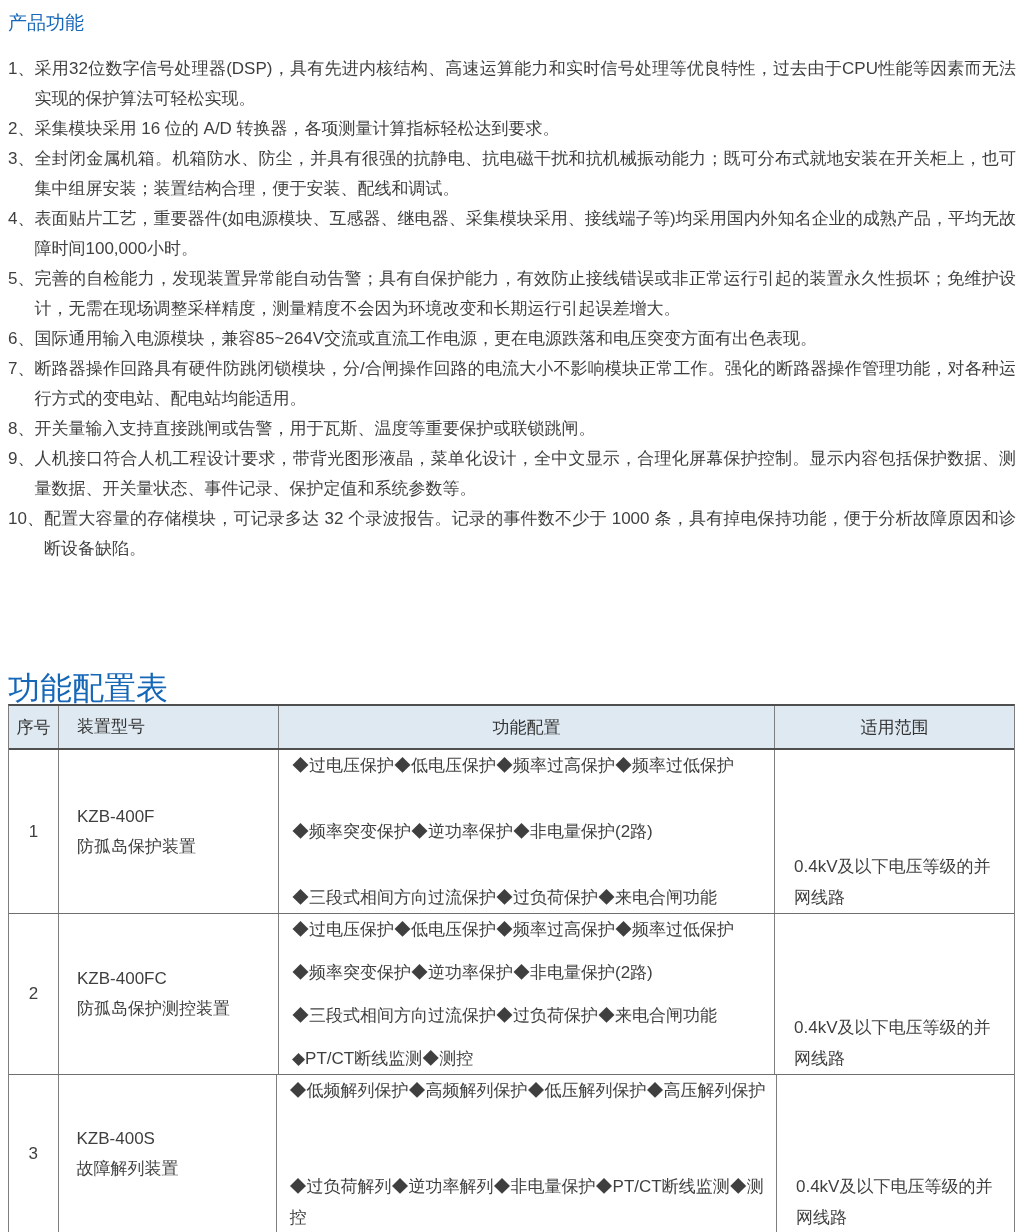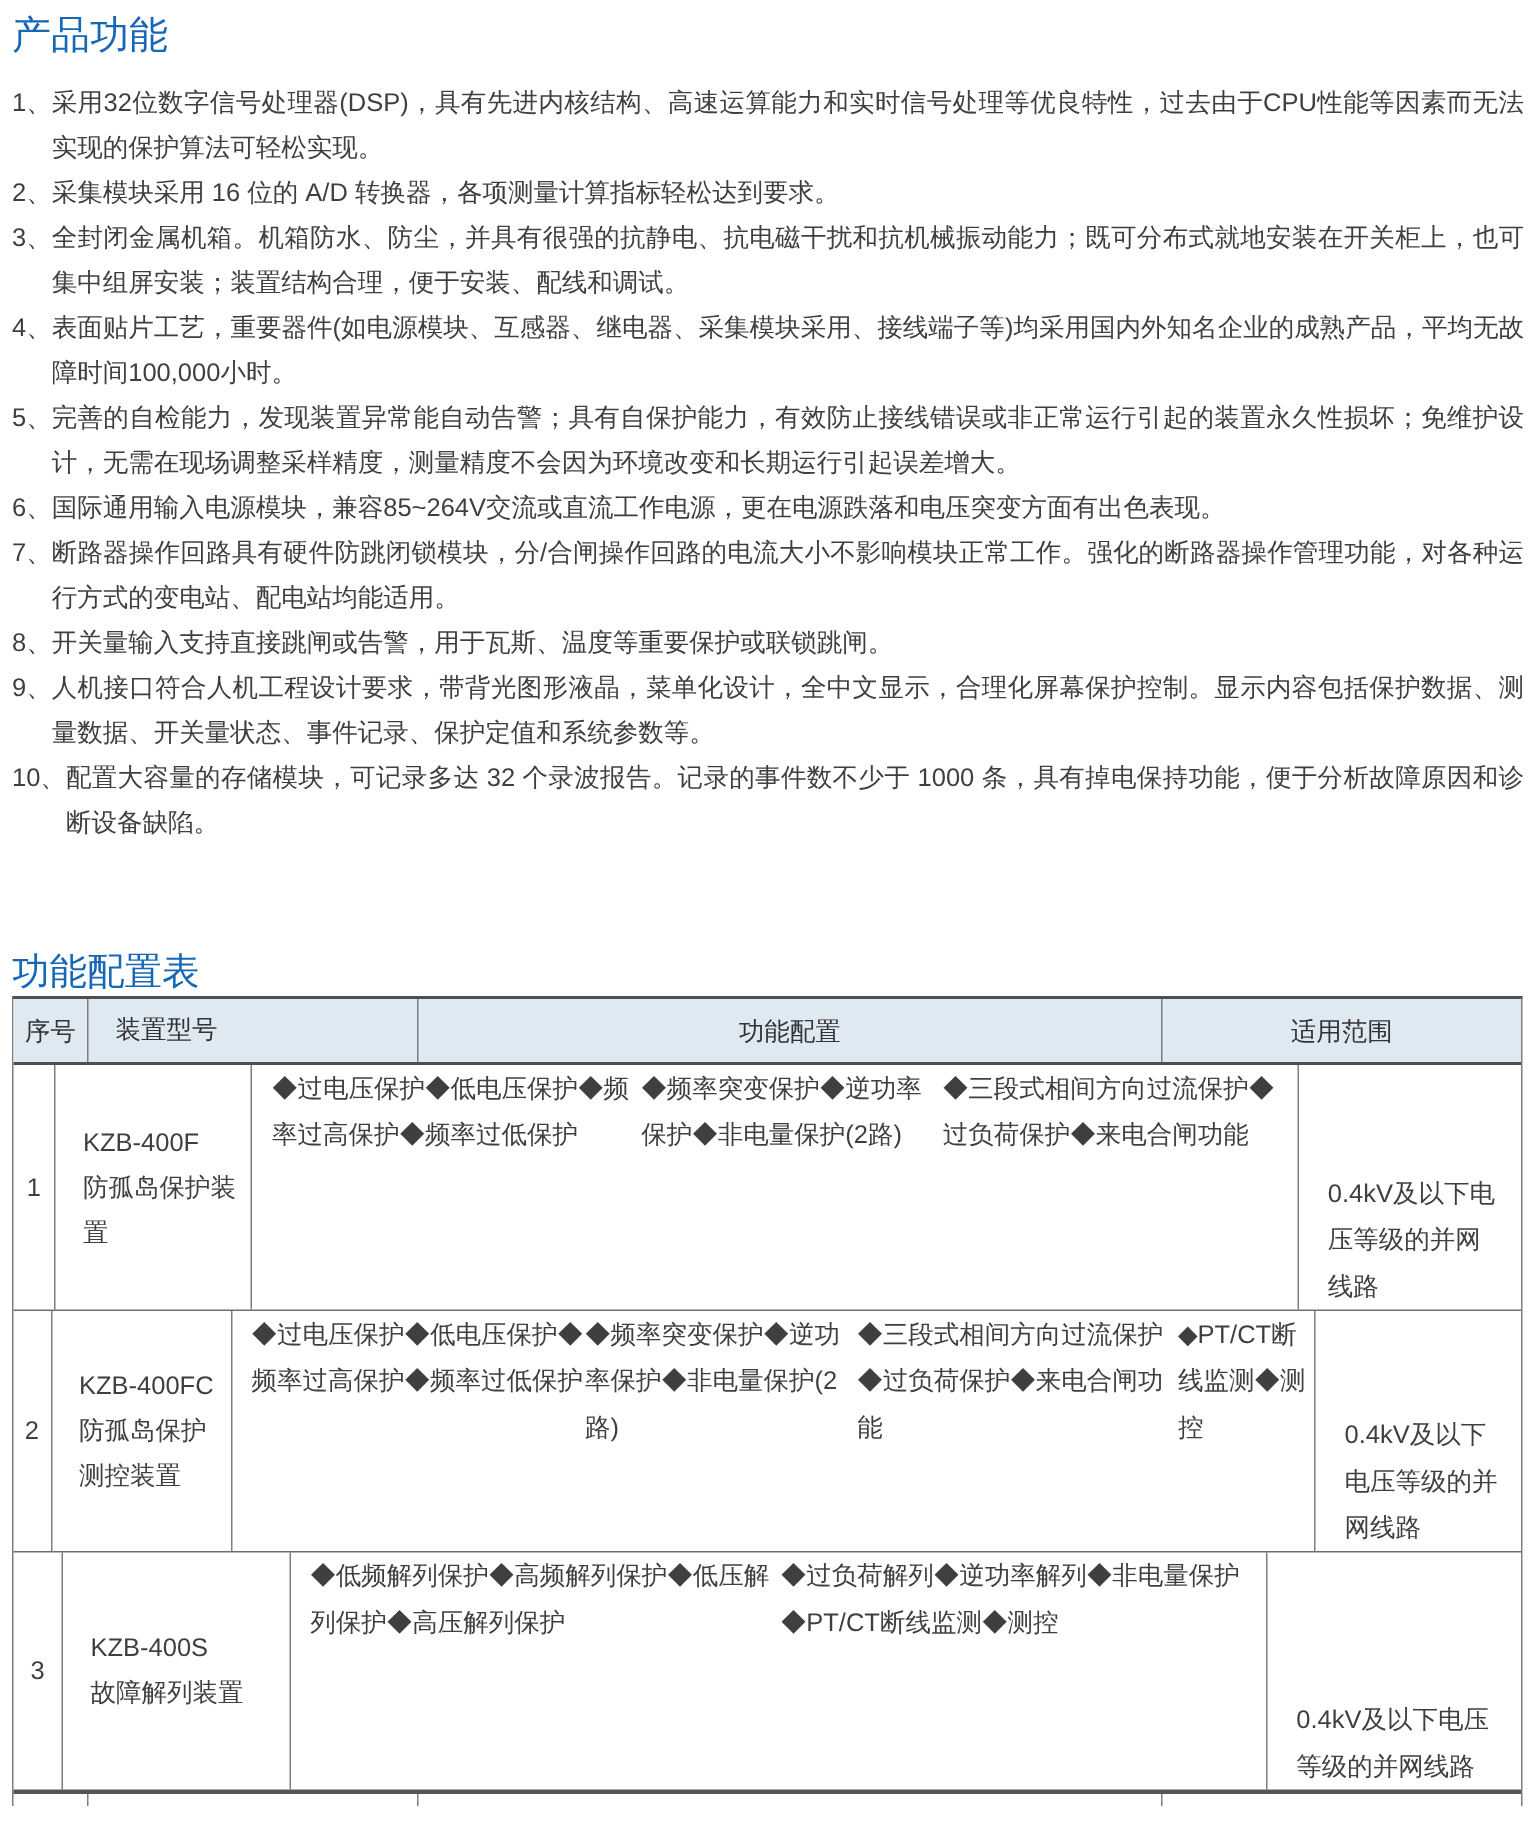--- a/index.html
+++ b/index.html
@@ -10,22 +10,22 @@
     -webkit-font-smoothing:antialiased;
   }
   .page{padding:0 8px;box-sizing:border-box;width:1024px;}
 
   
   .h-blue{
     color:#1767b7;
     font-weight:normal;
     margin:0;
   }
-  .h1{font-size:26px;line-height:34px;padding-top:6px;}
-  .h2{font-size:25px;line-height:32px;margin-top:68px;}
+  .h1{font-size:19px;line-height:34px;padding-top:6px;}
+  .h2{font-size:32px;line-height:32px;margin-top:108px;}
 
   
   .features{margin-top:14px;font-size:17px;line-height:30px;}
   .feat-item{display:flex;align-items:flex-start;}
   .feat-num{white-space:nowrap;flex:0 0 auto;}
   .feat-text{flex:1 1 auto;text-align:justify;}
 
   
   .cfg-table{
     width:1007px;
@@ -43,21 +43,21 @@
     color:#333333;
   }
   .trow.body{border-bottom:1px solid #6e6e6e;}
   .trow.body.last{border-bottom:3px solid #555555;}
   .trow.stub{height:8px;border-bottom:none;}
 
   .tcell{box-sizing:border-box;border-right:1px solid #7e7e7e;}
   .tcell:last-child{border-right:none;}
   .col-idx{width:50px;display:flex;align-items:center;justify-content:center;}
   .col-model{width:220px;display:flex;flex-direction:column;justify-content:center;padding-left:18px;line-height:30px;}
-  .col-func{flex:1 1 auto;display:flex;flex-direction:row;justify-content:space-between;padding-left:13px;line-height:31px;}
+  .col-func{flex:1 1 auto;display:flex;flex-direction:column;justify-content:space-between;padding-left:13px;line-height:31px;}
   .col-scope{width:239px;display:flex;flex-direction:column;justify-content:flex-end;padding:0 14px 0 19px;line-height:31px;}
 
   .trow.header .tcell{display:flex;align-items:center;}
   .trow.header .col-idx{justify-content:center;}
   .trow.header .col-model{flex-direction:row;justify-content:flex-start;padding-left:18px;}
   .trow.header .col-func{flex-direction:row;justify-content:center;padding-left:0;}
   .trow.header .col-scope{flex-direction:row;justify-content:center;padding:0;}
 
   .row-1{height:163px;}
   .row-2{height:160px;}

